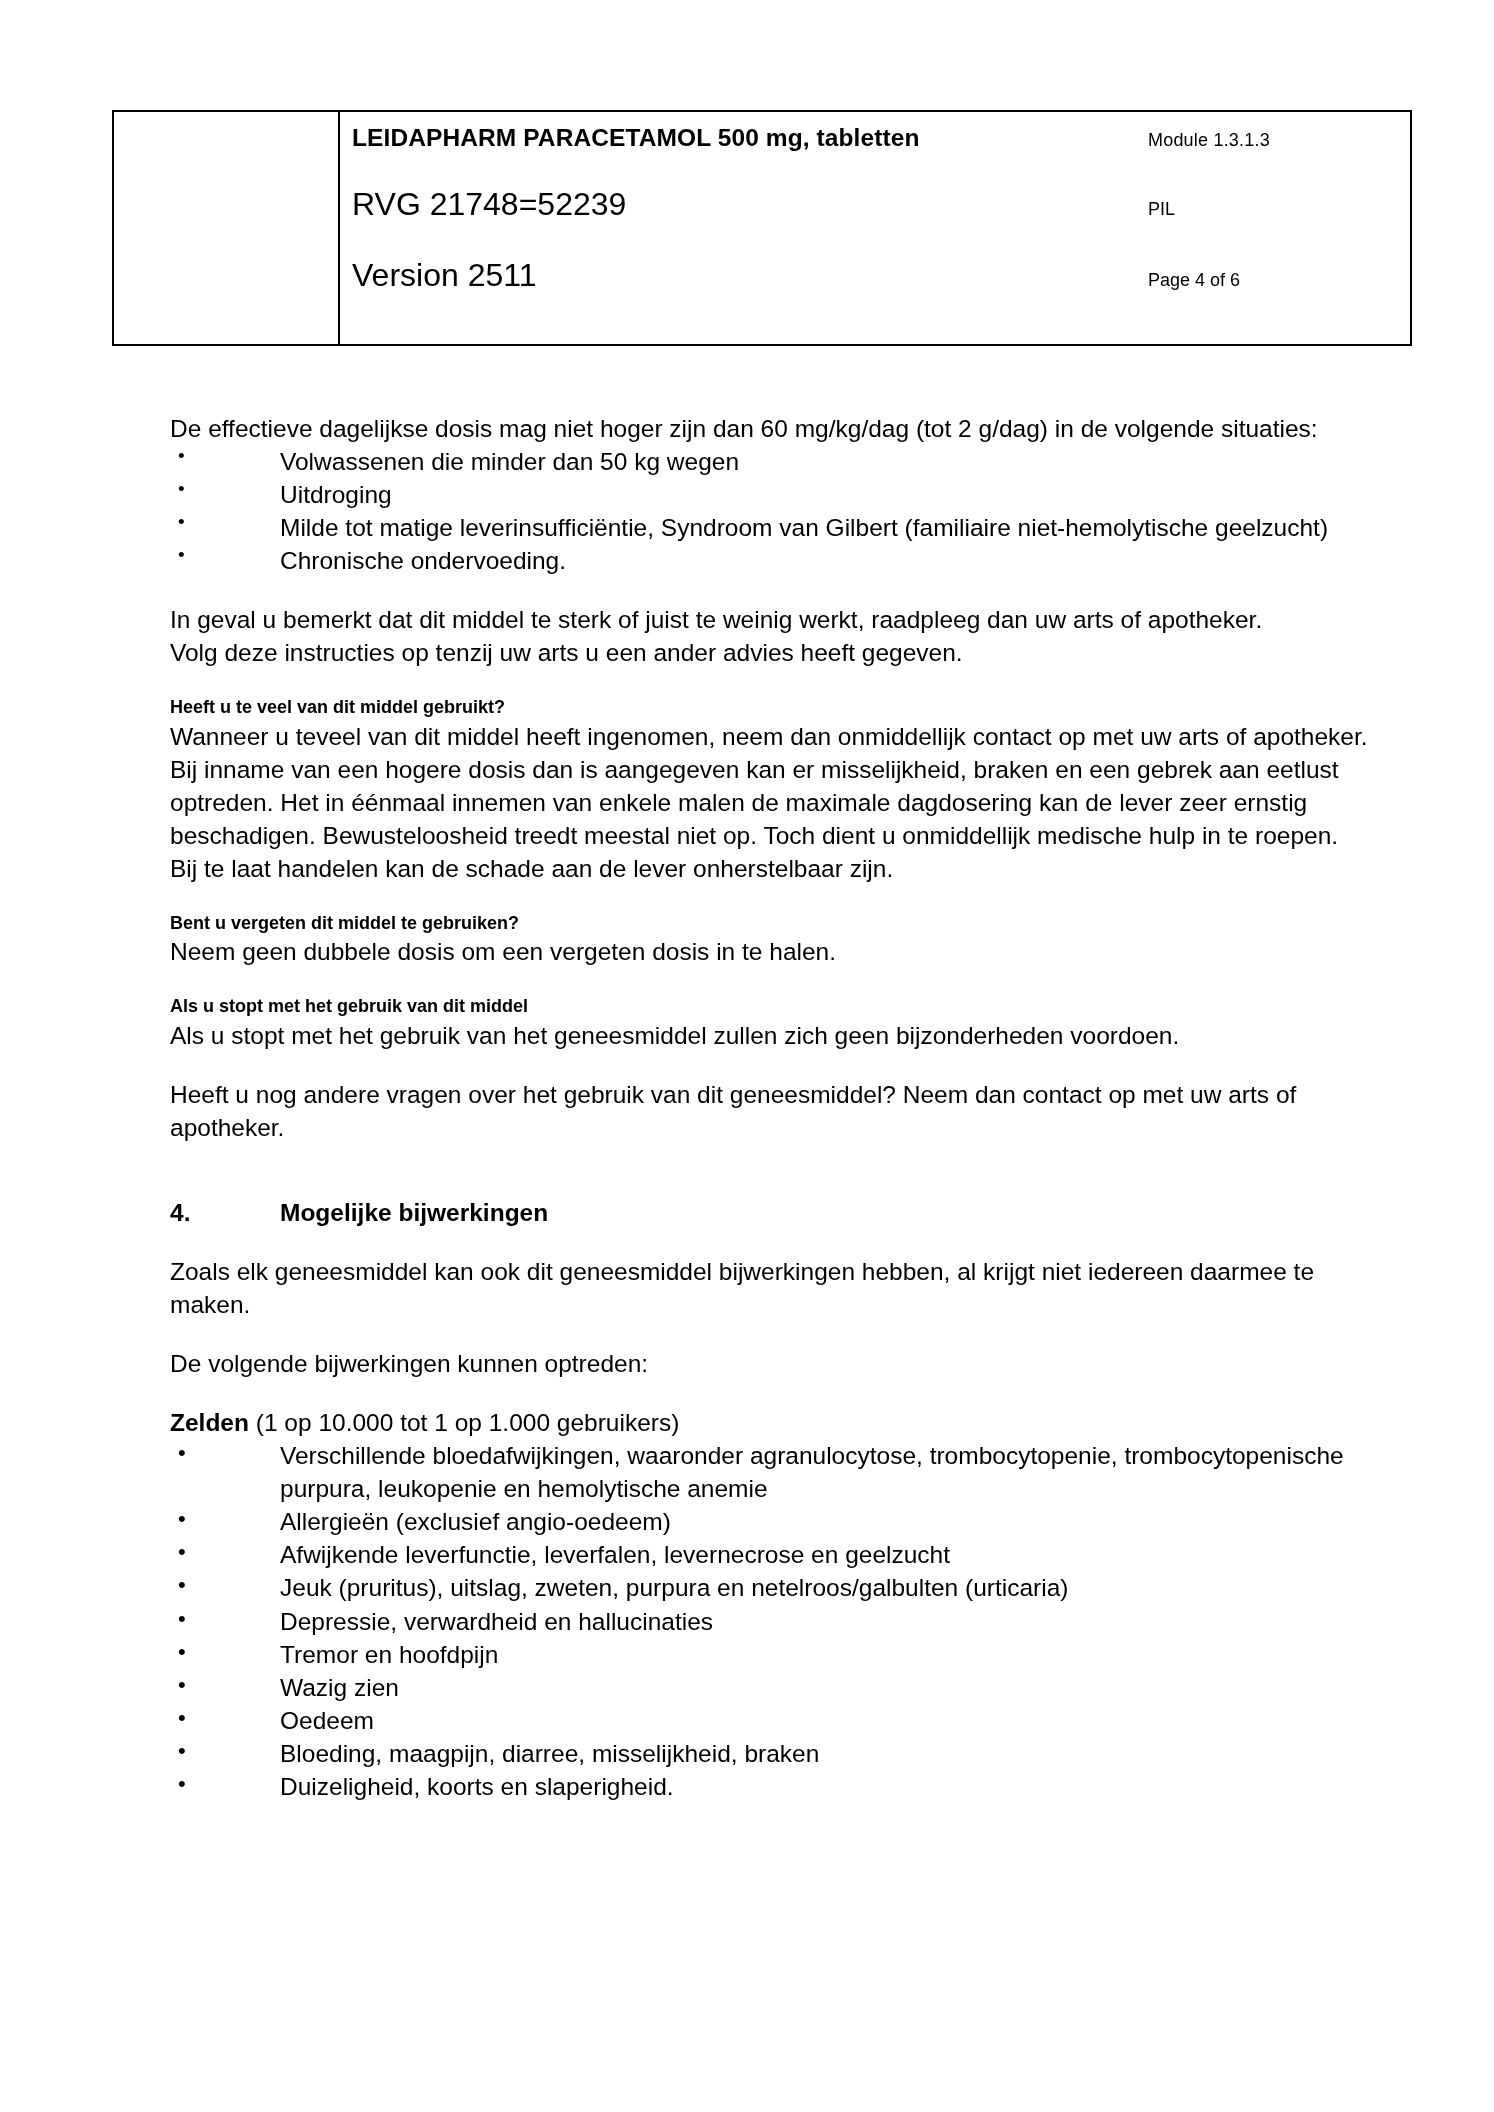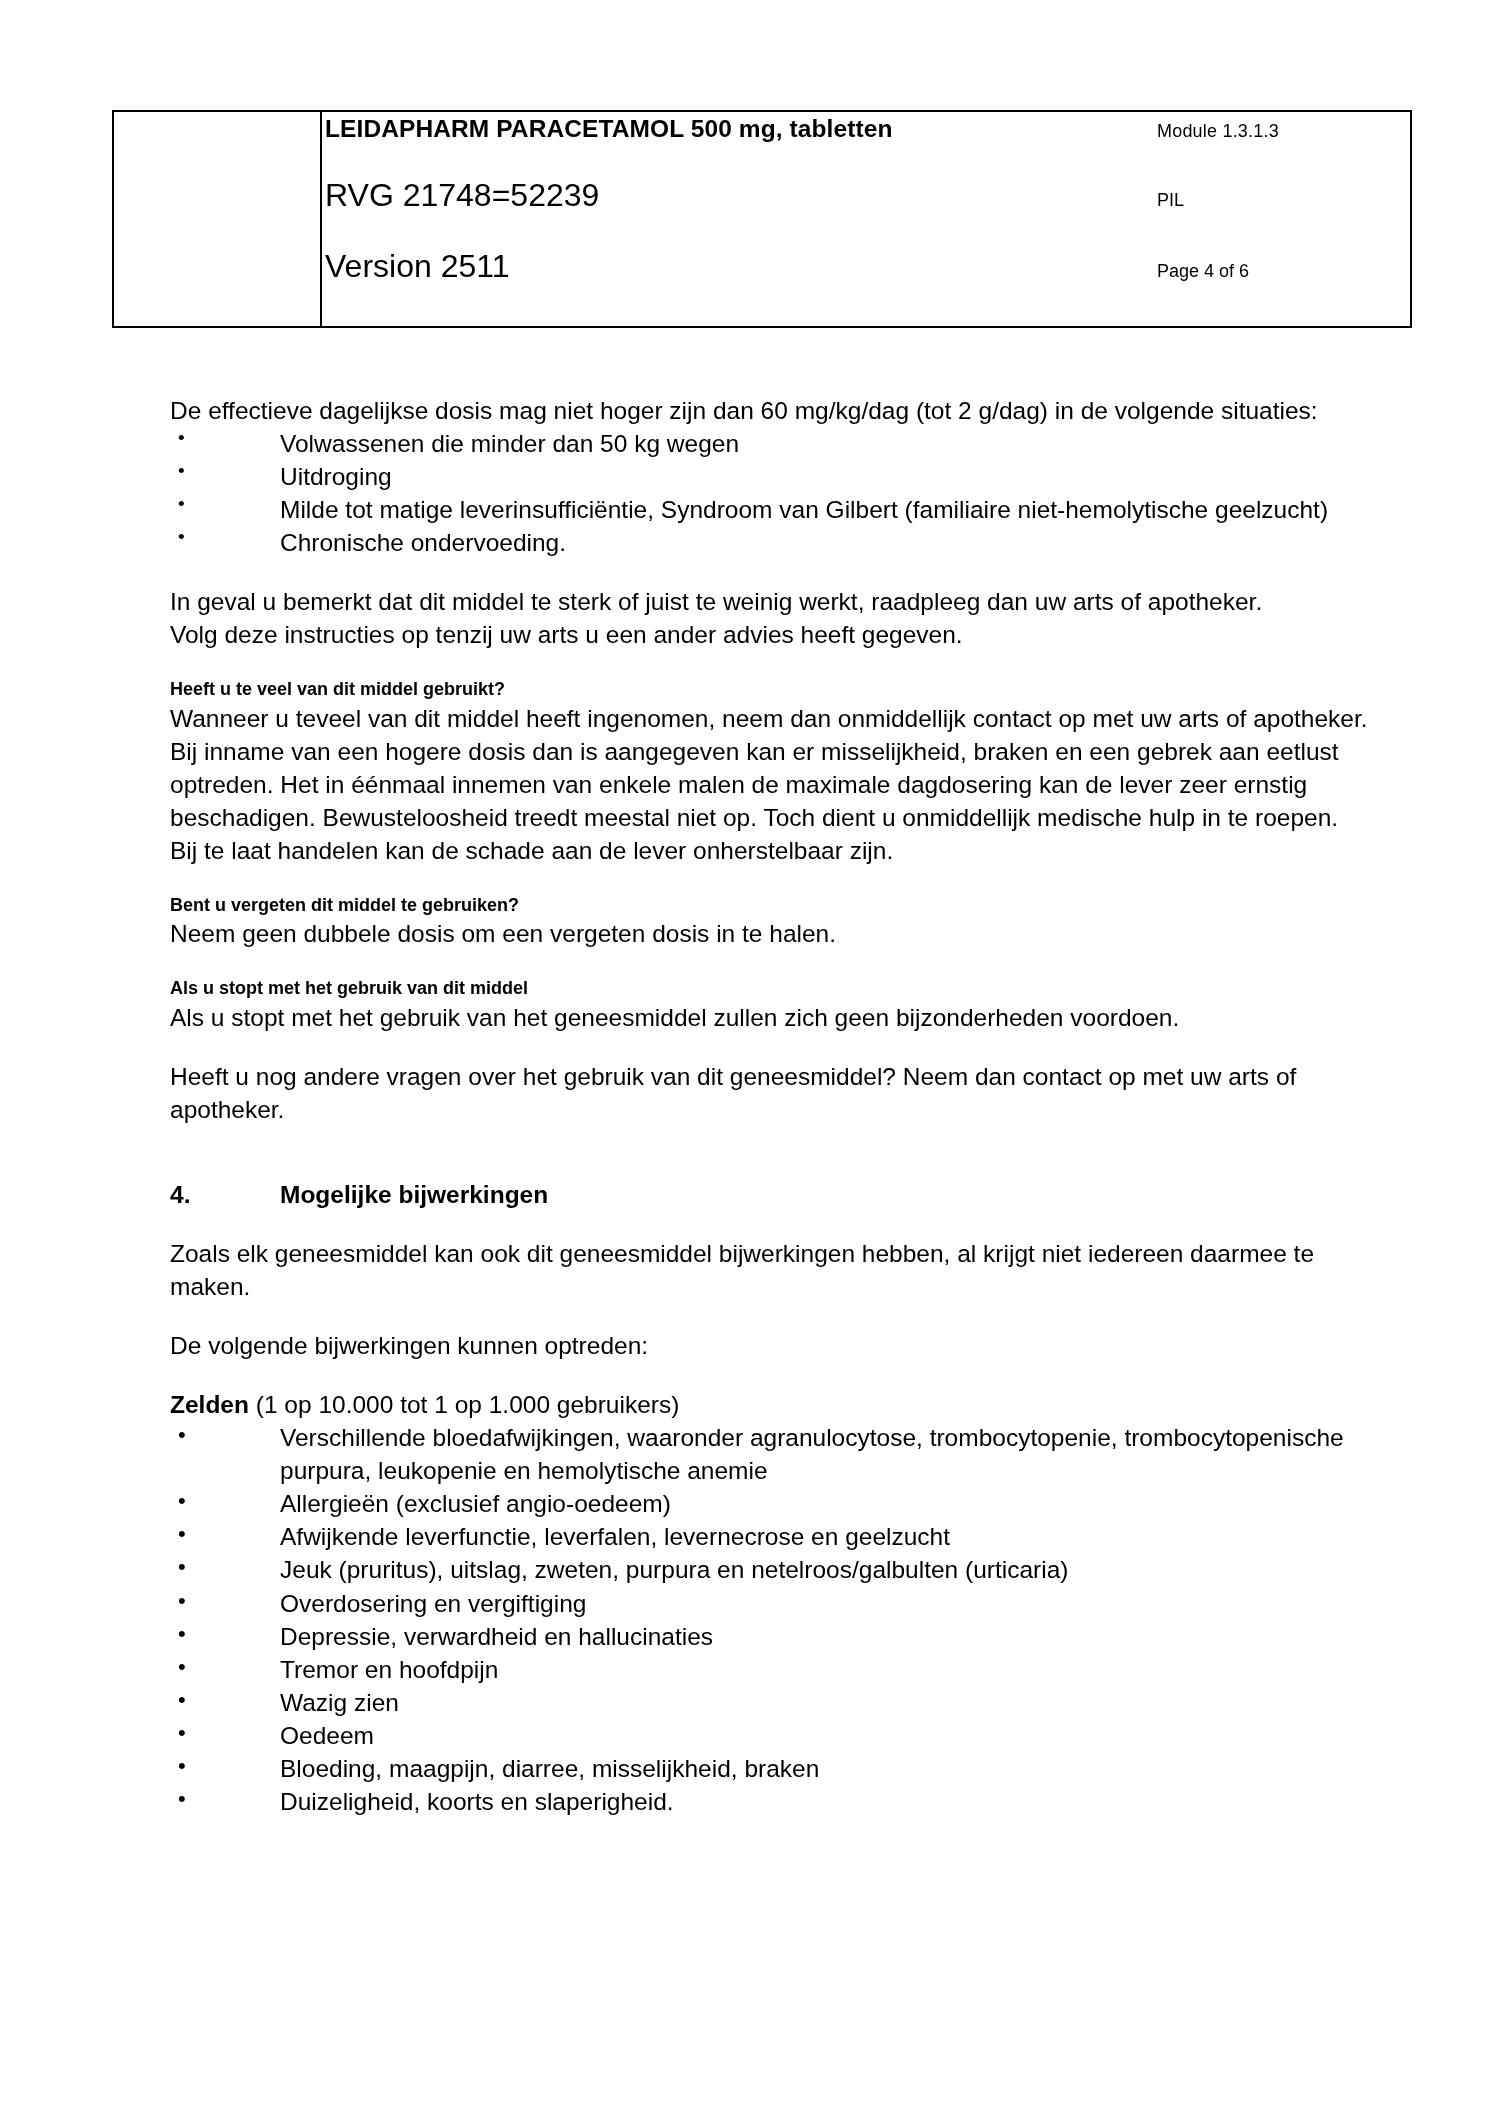--- a/index.html
+++ b/index.html
@@ -25,21 +25,21 @@
   
   .header-table {
     width: 1300px;
     margin-left: 0px;
     border-collapse: collapse;
     table-layout: fixed;
   }
   .header-table td {
     border: 2px solid #000000;
     vertical-align: top;
-    padding: 3px;
+    padding: 12px;
   }
   .hdr-left {
     width: 200px;
     height: 208px;
   }
   .hdr-right {
     padding: 26px 22px 22px 22px;
   }
   .hdr-row {
     display: flex;
@@ -217,21 +217,20 @@
 
     <p class="para tight">
       <span class="bold">Zelden</span><span> (1 op 10.000 tot 1 op 1.000 gebruikers)</span>
     </p>
 
     <ul class="dot-list">
       <li>Verschillende bloedafwijkingen, waaronder agranulocytose, trombocytopenie, trombocytopenische purpura, leukopenie en hemolytische anemie</li>
       <li>Allergieën (exclusief angio-oedeem)</li>
       <li>Afwijkende leverfunctie, leverfalen, levernecrose en geelzucht</li>
       <li>Jeuk (pruritus), uitslag, zweten, purpura en netelroos/galbulten (urticaria)</li>
-      <li>Overdosering en vergiftiging</li>
       <li>Depressie, verwardheid en hallucinaties</li>
       <li>Tremor en hoofdpijn</li>
       <li>Wazig zien</li>
       <li>Oedeem</li>
       <li>Bloeding, maagpijn, diarree, misselijkheid, braken</li>
       <li>Duizeligheid, koorts en slaperigheid.</li>
     </ul>
 
   </div>
 </div>

